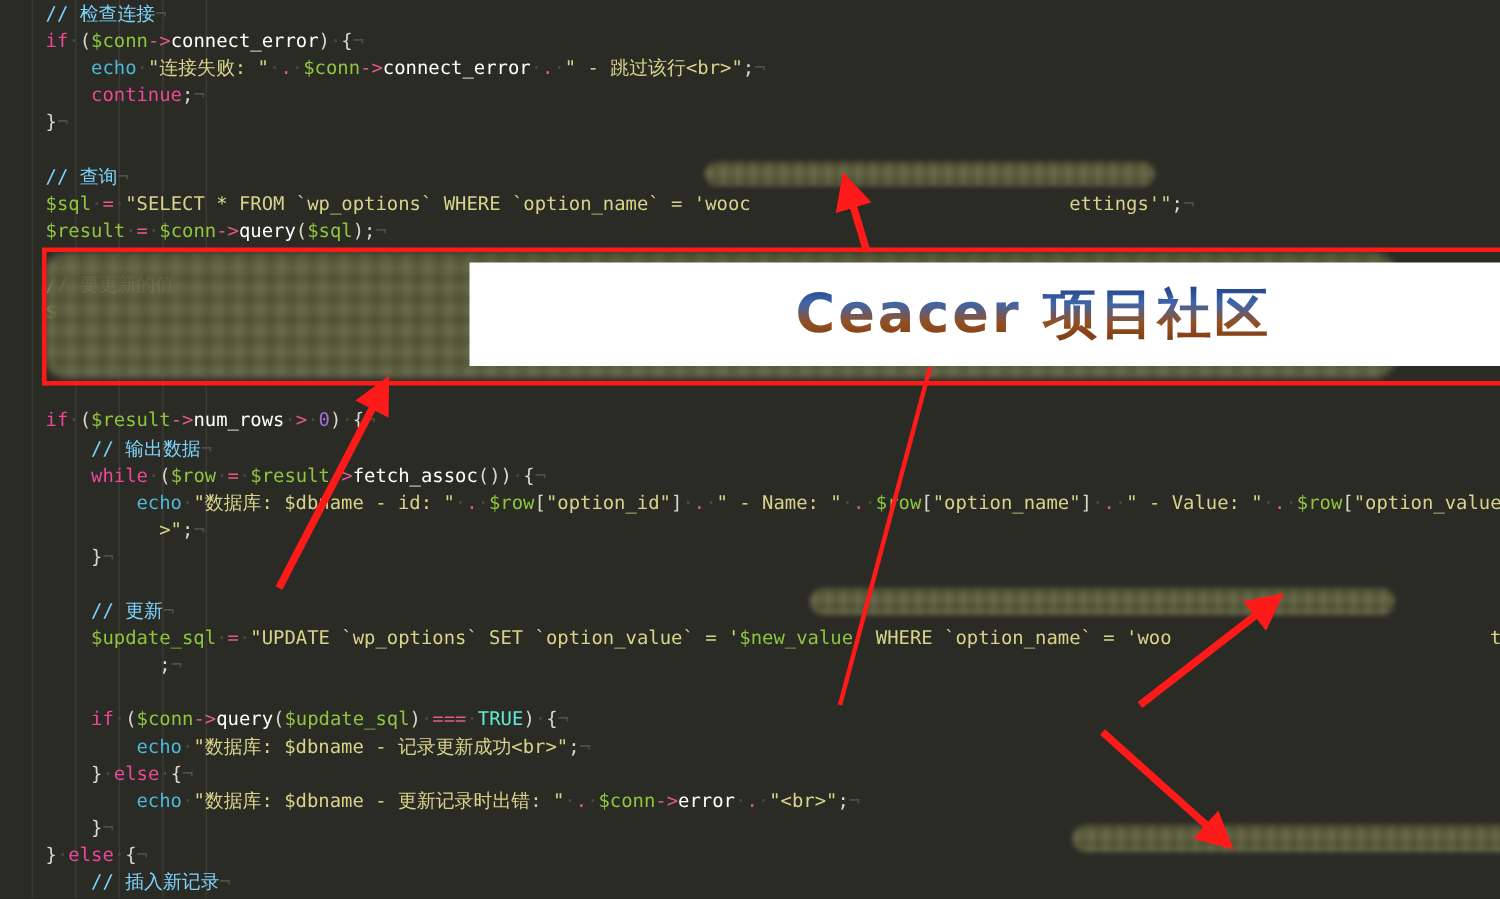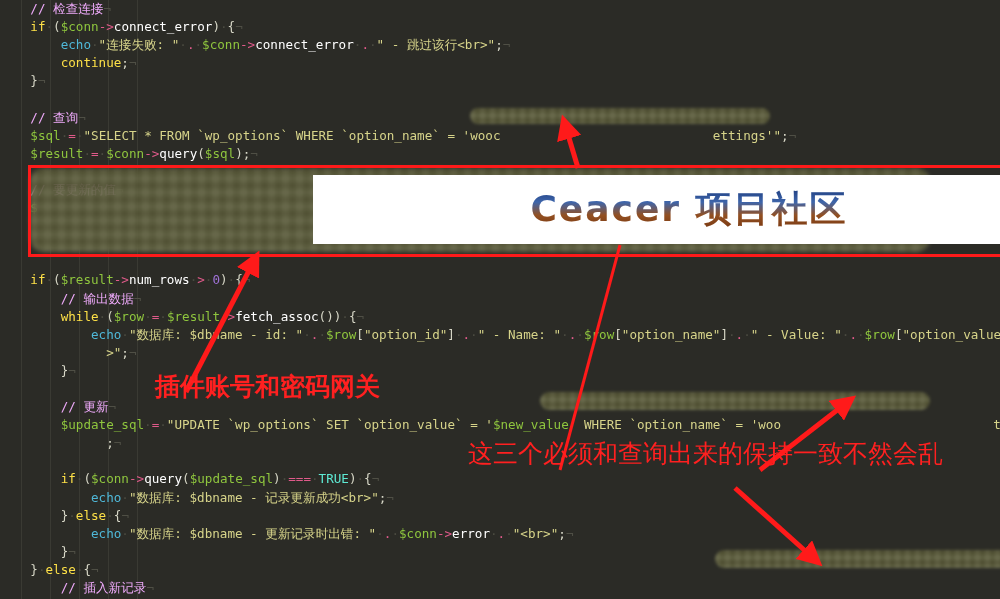--- a/index.html
+++ b/index.html
@@ -11,22 +11,22 @@
   
   .guides{position:absolute;left:0;top:0;width:1000px;height:599px;pointer-events:none;}
   .guide{position:absolute;top:0;bottom:0;width:1px;background:#3a3a33;}
 
   .code{position:absolute;left:0;top:0;width:1000px;
         font-size:12.6px;line-height:18.1px;white-space:pre;
         letter-spacing:0px;}
   .line{height:18.1px;white-space:pre;}
 
   
-  .cm{color:#f0abfc;}               
-  .kw{color:#fde047;}               
+  .cm{color:#7dd3fc;}               
+  .kw{color:#ec4899;}               
   .kw2{color:#5eead4;}              
   .var{color:#8fc63e;text-align:right;}              
   .fn{color:#ffffff;}               
   .str{color:#d7d48a;}              
   .op{color:#e05a8a;}               
   .pn{color:#d8d8c8;}               
   .num{color:#a072d8;}
   .ws{color:#4a4a40;}               
   .nl{color:#4f4f45;}
 
@@ -101,17 +101,15 @@
 
       <path d="M620,245 L560,470" stroke="#ff1a1a" stroke-width="3" fill="none"></path>
 
       <path d="M186,392 L253,263" stroke="#ff1a1a" stroke-width="5" fill="none" marker-end="url(#ah)"></path>
 
       <path d="M760,470 L845,404" stroke="#ff1a1a" stroke-width="5" fill="none" marker-end="url(#ah)"></path>
 
       <path d="M735,488 L812,557" stroke="#ff1a1a" stroke-width="5" fill="none" marker-end="url(#ah)"></path>
     </svg>
 
-    <div class="note note1" style="left:155px;top:370px;">插件账号和密码网关</div>
 
-    <div class="note note2" style="left:468px;top:437px;">这三个必须和查询出来的保持一致不然会乱</div>
   </div>
 </div>
 
 </body></html>

